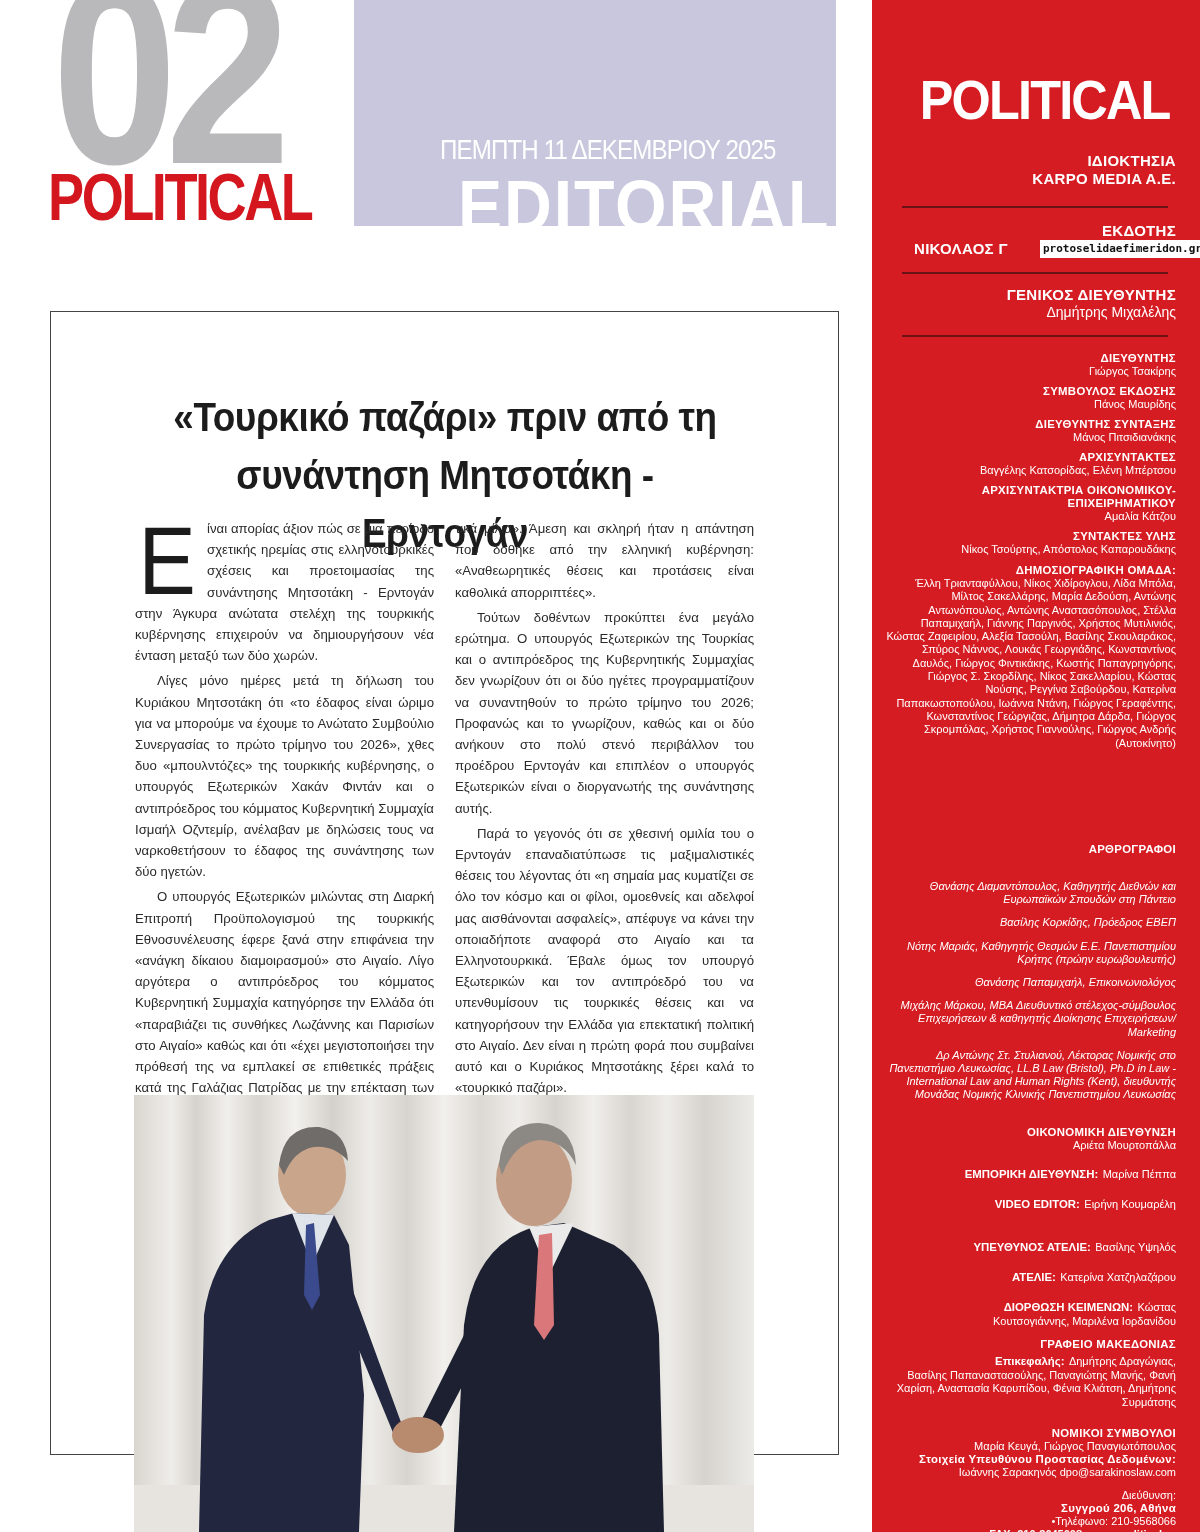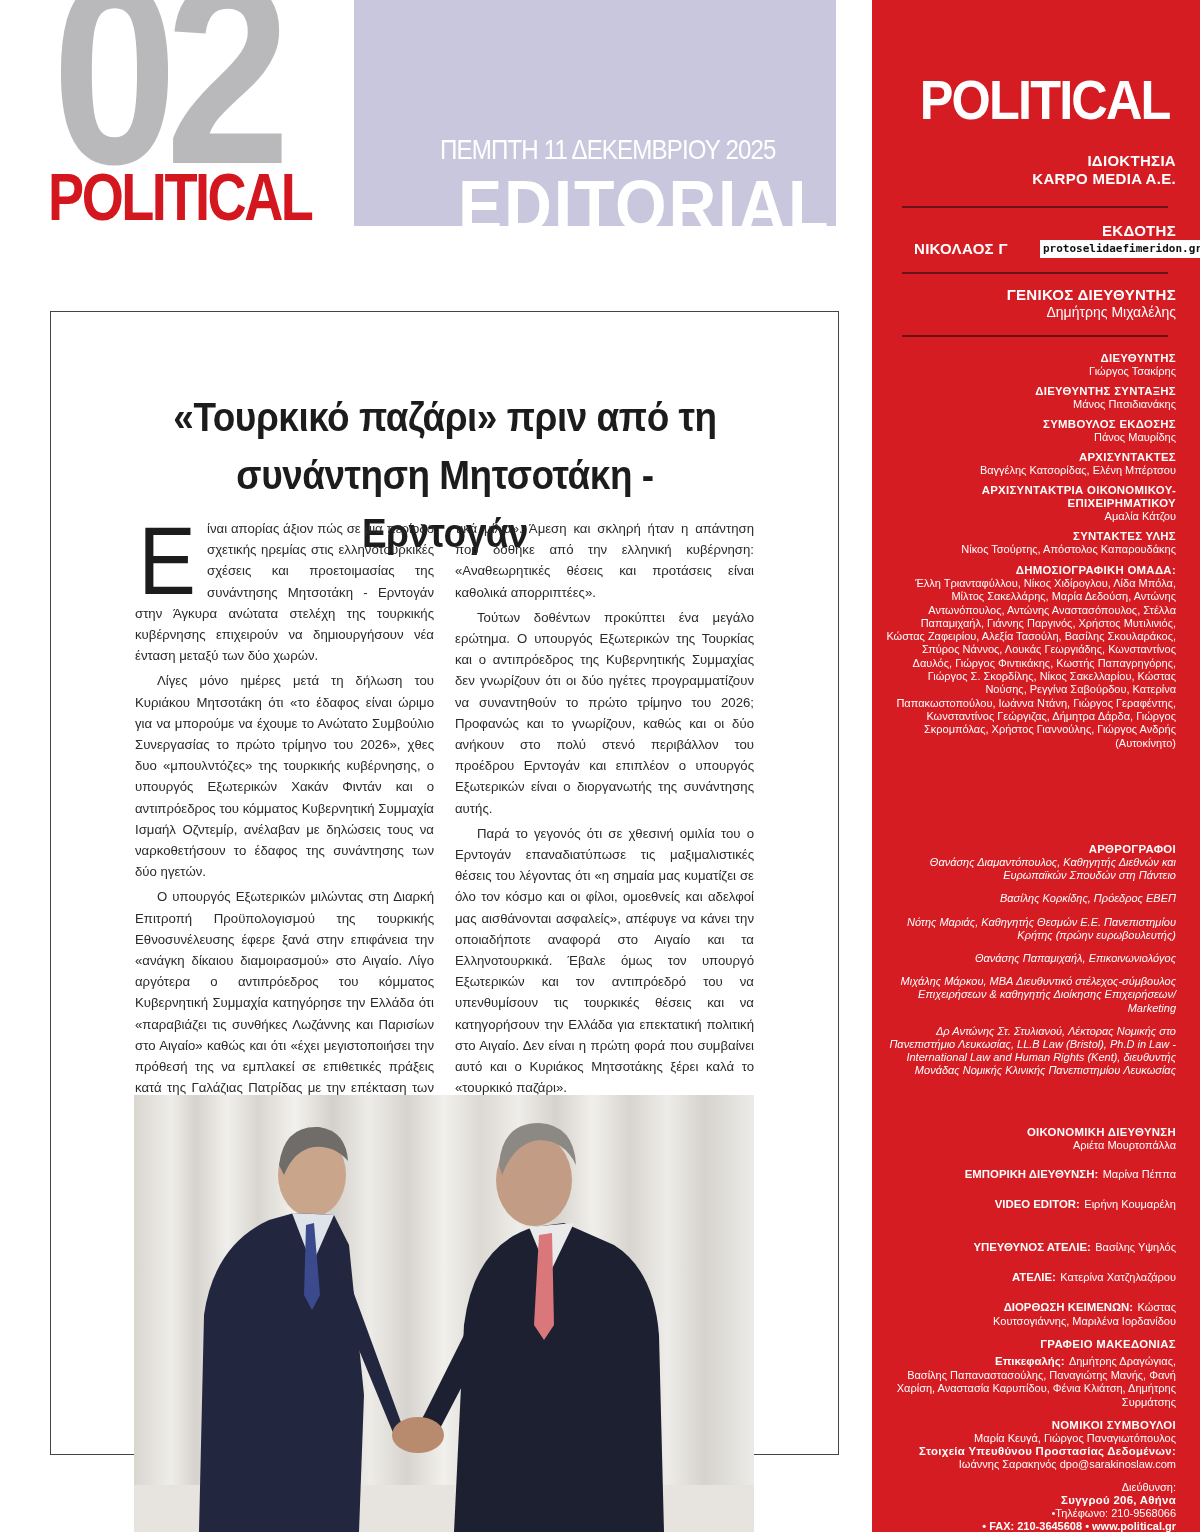--- a/index.html
+++ b/index.html
@@ -170,26 +170,26 @@
     <div class="sb-name">Δημήτρης Μιχαλέλης</div>
   </div>
   <div class="sb-rule" style="top:335px;"></div>
 
   <div class="sb-block sb-small" style="top:352px;">
     <div style="margin-bottom:7px;">
       <div class="sb-role">ΔΙΕΥΘΥΝΤΗΣ</div>
       <div class="sb-name">Γιώργος Τσακίρης</div>
     </div>
     <div style="margin-bottom:7px;">
+      <div class="sb-role">ΣΥΜΒΟΥΛΟΣ ΕΚΔΟΣΗΣ</div>
+      <div class="sb-name">Πάνος Μαυρίδης</div>
+    </div>
+    <div style="margin-bottom:7px;">
       <div class="sb-role">ΔΙΕΥΘΥΝΤΗΣ ΣΥΝΤΑΞΗΣ</div>
       <div class="sb-name">Μάνος Πιτσιδιανάκης</div>
-    </div>
-    <div style="margin-bottom:7px;">
-      <div class="sb-role">ΣΥΜΒΟΥΛΟΣ ΕΚΔΟΣΗΣ</div>
-      <div class="sb-name">Πάνος Μαυρίδης</div>
     </div>
     <div style="margin-bottom:7px;">
       <div class="sb-role">ΑΡΧΙΣΥΝΤΑΚΤΕΣ</div>
       <div class="sb-name">Βαγγέλης Κατσορίδας, Ελένη Μπέρτσου</div>
     </div>
     <div style="margin-bottom:7px;">
       <div class="sb-role" style="padding-left:60px;">ΑΡΧΙΣΥΝΤΑΚΤΡΙΑ ΟΙΚΟΝΟΜΙΚΟΥ-ΕΠΙΧΕΙΡΗΜΑΤΙΚΟΥ</div>
       <div class="sb-name">Αμαλία Κάτζου</div>
     </div>
     <div style="margin-bottom:8px;">
@@ -197,42 +197,42 @@
       <div class="sb-name">Νίκος Τσούρτης, Απόστολος Καπαρουδάκης</div>
     </div>
     <div>
       <div class="sb-role">ΔΗΜΟΣΙΟΓΡΑΦΙΚΗ ΟΜΑΔΑ:</div>
       <div class="sb-list">Έλλη Τριανταφύλλου, Νίκος Χιδίρογλου, Λίδα Μπόλα, Μίλτος Σακελλάρης, Μαρία Δεδούση, Αντώνης Αντωνόπουλος, Αντώνης Αναστασόπουλος, Στέλλα Παπαμιχαήλ, Γιάννης Παργινός, Χρήστος Μυτιλινιός, Κώστας Ζαφειρίου, Αλεξία Τασούλη, Βασίλης Σκουλαράκος, Σπύρος Νάννος, Λουκάς Γεωργιάδης, Κωνσταντίνος Δαυλός, Γιώργος Φιντικάκης, Κωστής Παπαγρηγόρης, Γιώργος Σ. Σκορδίλης, Νίκος Σακελλαρίου, Κώστας Νούσης, Ρεγγίνα Σαβούρδου, Κατερίνα Παπακωστοπούλου, Ιωάννα Ντάνη, Γιώργος Γεραφέντης, Κωνσταντίνος Γεώργιζας, Δήμητρα Δάρδα, Γιώργος Σκρομπόλας, Χρήστος Γιαννούλης, Γιώργος Ανδρής (Αυτοκίνητο)</div>
     </div>
   </div>
 
   <div class="sb-block sb-small" style="top:843px;">
     <div class="sb-role">ΑΡΘΡΟΓΡΑΦΟΙ</div>
-    <div class="sb-italic" style="margin-bottom:10px;">Θανάσης Διαμαντόπουλος, Καθηγητής Διεθνών και Ευρωπαϊκών Σπουδών στη Πάντειο</div>
+    <div class="sb-italic" style="margin-bottom:10px;margin-top:24px;">Θανάσης Διαμαντόπουλος, Καθηγητής Διεθνών και Ευρωπαϊκών Σπουδών στη Πάντειο</div>
     <div class="sb-italic" style="margin-bottom:10px;">Βασίλης Κορκίδης, Πρόεδρος ΕΒΕΠ</div>
     <div class="sb-italic" style="margin-bottom:10px;">Νότης Μαριάς, Καθηγητής Θεσμών Ε.Ε. Πανεπιστημίου Κρήτης (πρώην ευρωβουλευτής)</div>
     <div class="sb-italic" style="margin-bottom:10px;">Θανάσης Παπαμιχαήλ, Επικοινωνιολόγος</div>
     <div class="sb-italic" style="margin-bottom:10px;">Μιχάλης Μάρκου, MBA Διευθυντικό στέλεχος-σύμβουλος Επιχειρήσεων &amp; καθηγητής Διοίκησης Επιχειρήσεων/ Marketing</div>
     <div class="sb-italic">Δρ Αντώνης Στ. Στυλιανού, Λέκτορας Νομικής στο Πανεπιστήμιο Λευκωσίας, LL.B Law (Bristol), Ph.D in Law - International Law and Human Rights (Kent), διευθυντής Μονάδας Νομικής Κλινικής Πανεπιστημίου Λευκωσίας</div>
   </div>
 
   <div class="sb-block sb-small" style="top:1126px;">
     <div style="margin-bottom:12px;">
       <div class="sb-role">ΟΙΚΟΝΟΜΙΚΗ ΔΙΕΥΘΥΝΣΗ</div>
       <div class="sb-name">Αριέτα Μουρτοπάλλα</div>
     </div>
     <div style="margin-bottom:12px;"><span class="inline-role">ΕΜΠΟΡΙΚΗ ΔΙΕΥΘΥΝΣΗ</span><span class="inline-role">:</span> <span class="inline-name">Μαρίνα Πέππα</span></div>
     <div style="margin-bottom:12px;"><span class="inline-role">VIDEO EDITOR</span><span class="inline-role">:</span> <span class="inline-name">Ειρήνη Κουμαρέλη</span></div>
     <div style="margin-bottom:12px;margin-top:25px;"><span class="inline-role">ΥΠΕΥΘΥΝΟΣ ΑΤΕΛΙΕ</span><span class="inline-role">:</span> <span class="inline-name">Βασίλης Υψηλός</span></div>
     <div style="margin-bottom:12px;"><span class="inline-role">ΑΤΕΛΙΕ</span><span class="inline-role">:</span> <span class="inline-name">Κατερίνα Χατζηλαζάρου</span></div>
     <div style="margin-bottom:10px;">
       <div><span class="inline-role">ΔΙΟΡΘΩΣΗ ΚΕΙΜΕΝΩΝ</span><span class="inline-role">:</span> <span class="inline-name">Κώστας</span></div>
       <div class="sb-name">Κουτσογιάννης, Μαριλένα Ιορδανίδου</div>
     </div>
-    <div style="margin-bottom:10px;">
+    <div style="margin-bottom:18px;">
       <div class="sb-role">ΓΡΑΦΕΙΟ ΜΑΚΕΔΟΝΙΑΣ</div>
       <div><span class="inline-role">Επικεφαλής</span><span class="inline-role">:</span> <span class="inline-name">Δημήτρης Δραγώγιας,</span></div>
       <div class="sb-list">Βασίλης Παπαναστασούλης, Παναγιώτης Μανής, Φανή Χαρίση, Αναστασία Καρυπίδου, Φένια Κλιάτση, Δημήτρης Συρμάτσης</div>
     </div>
     <div style="">
       <div class="sb-role">ΝΟΜΙΚΟΙ ΣΥΜΒΟΥΛΟΙ</div>
       <div class="sb-name">Μαρία Κευγά, Γιώργος Παναγιωτόπουλος</div>
     </div>
     <div style="margin-bottom:10px;">
       <div class="sb-role">Στοιχεία Υπευθύνου Προστασίας Δεδομένων:</div>

